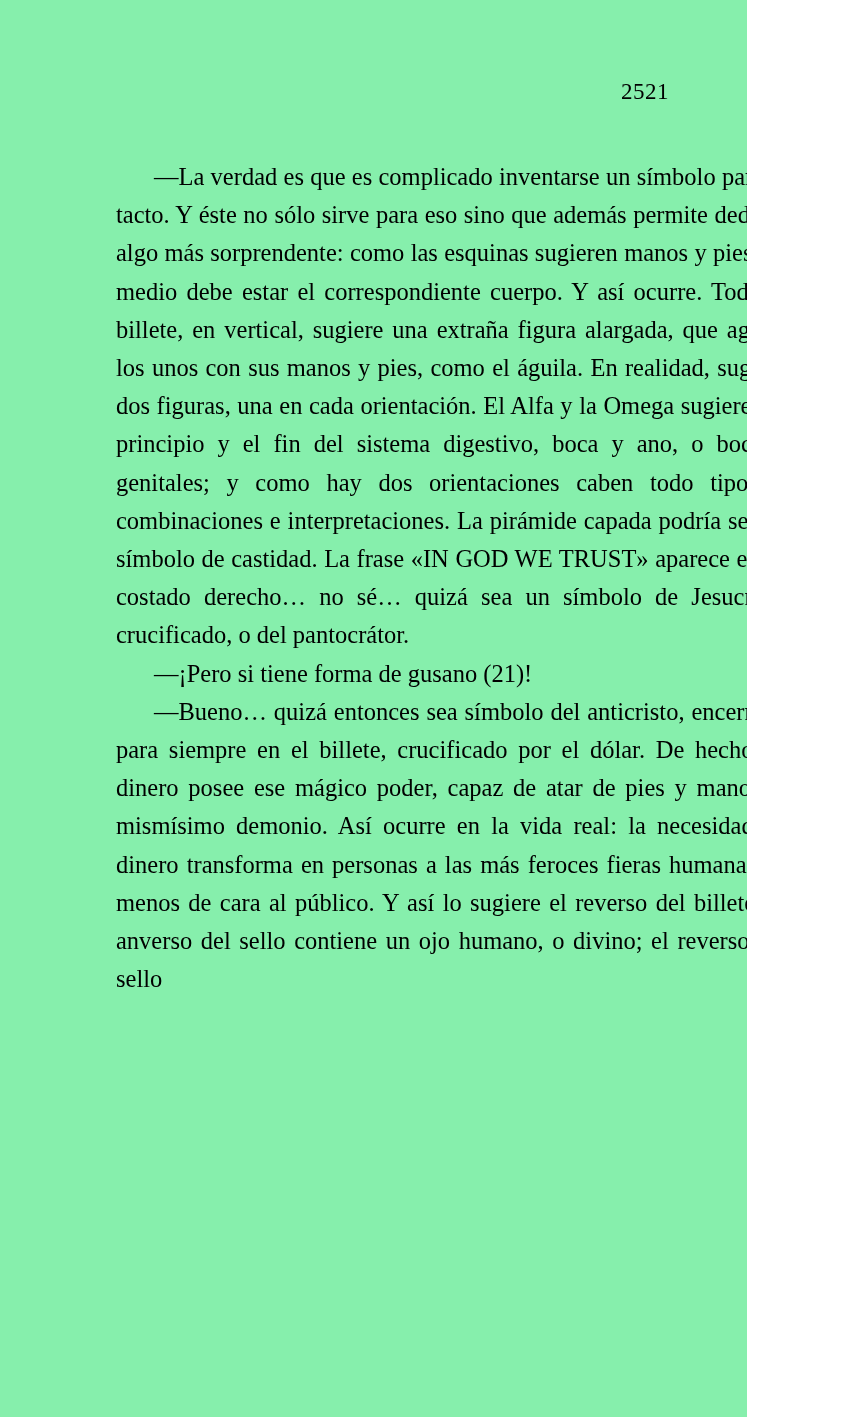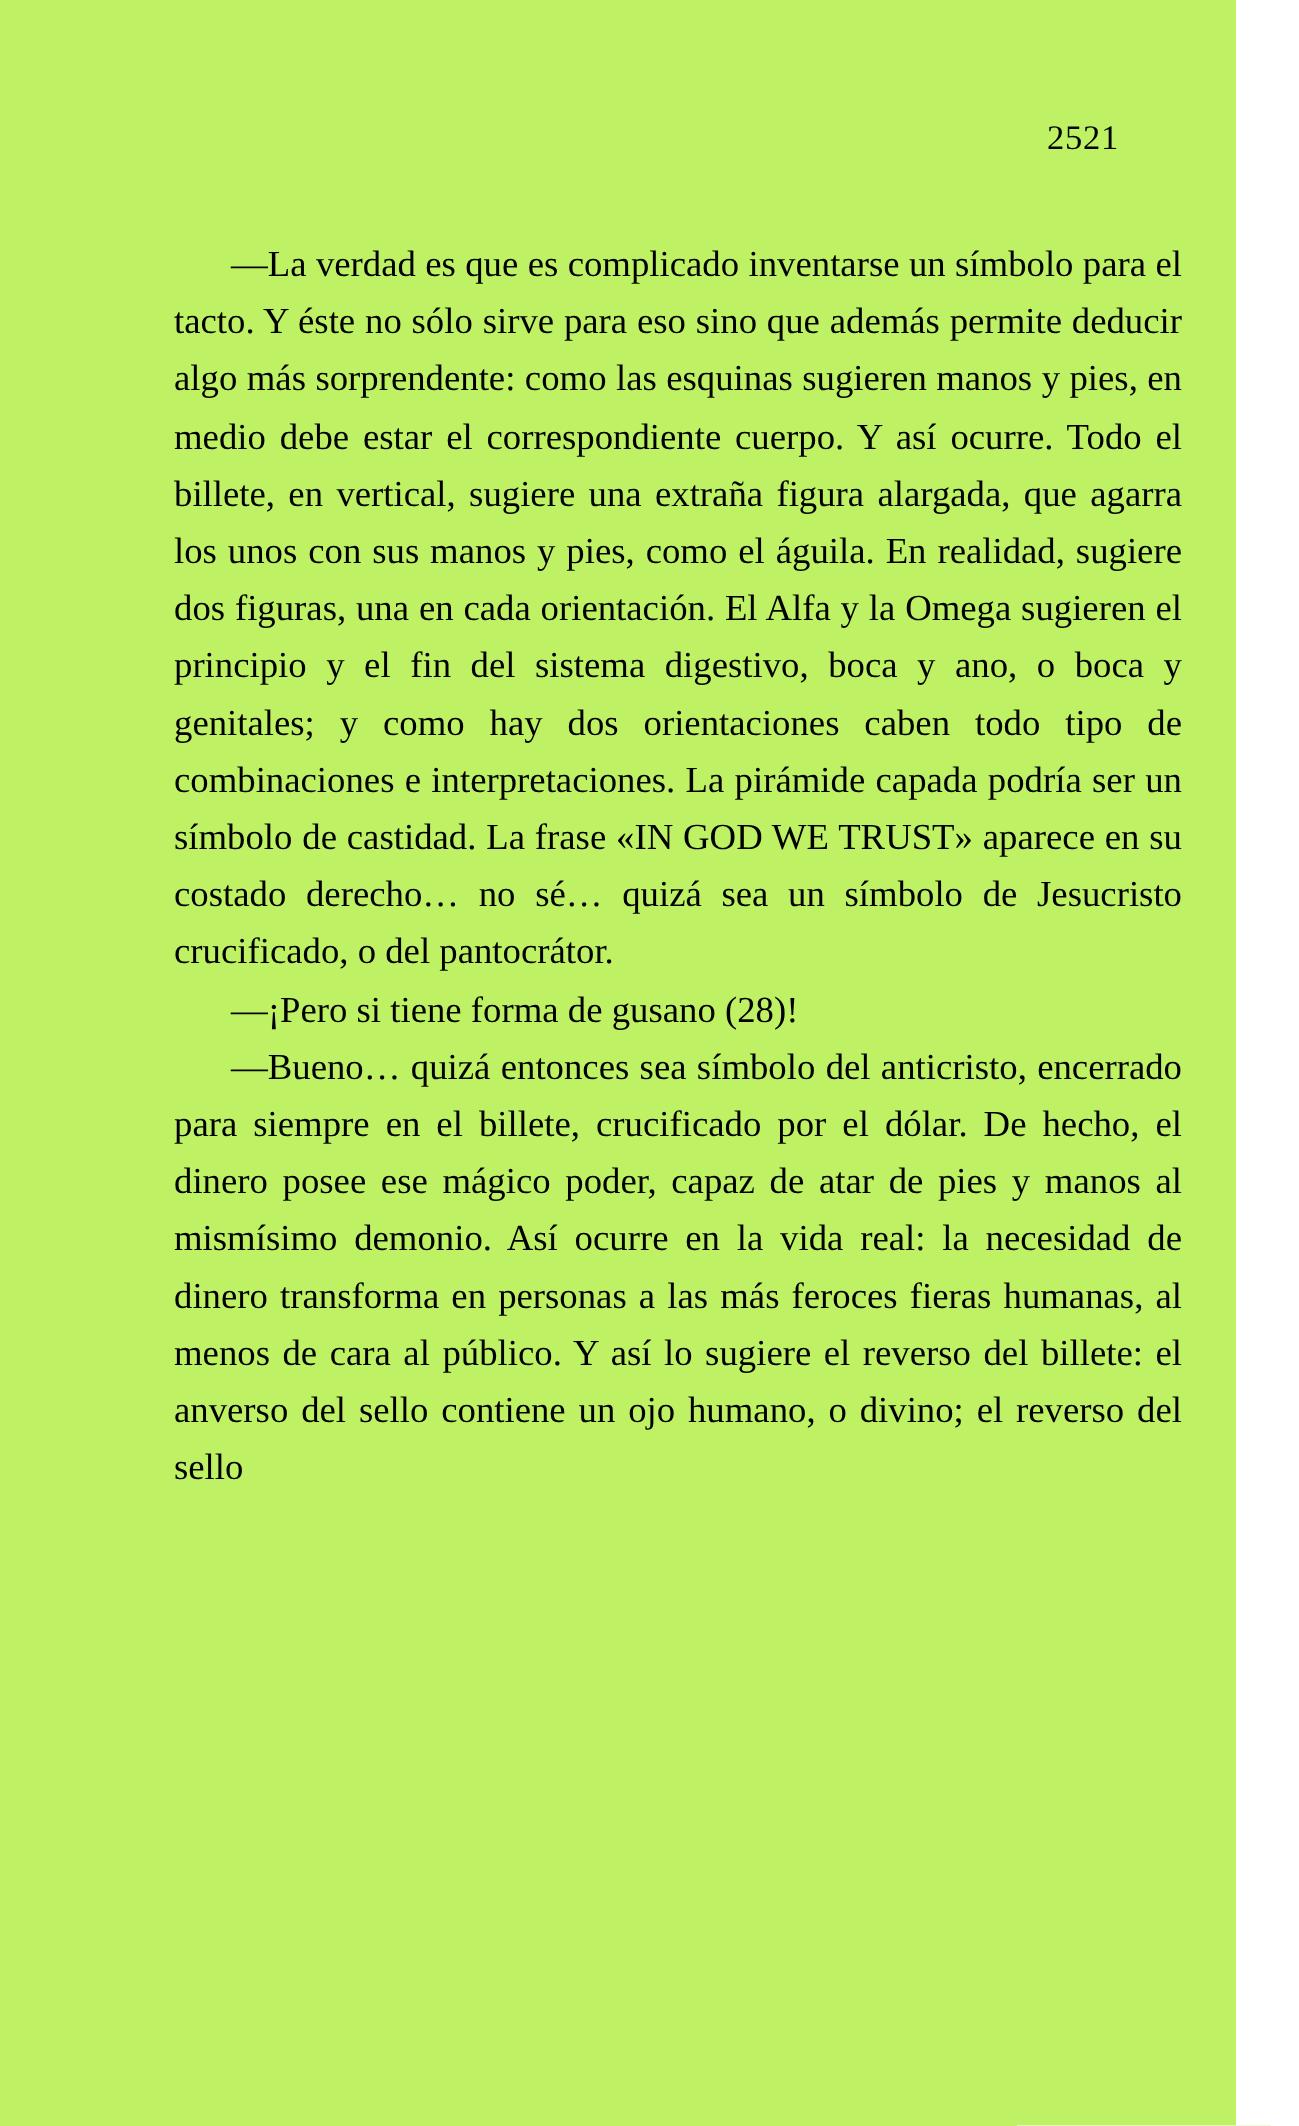--- a/index.html
+++ b/index.html
@@ -2,23 +2,23 @@
 <html lang="es"><head>
 <meta charset="utf-8">
 <style>
   html, body {
     margin: 0;
     padding: 0;
     background: #ffffff;
   }
   .page {
     position: relative;
-    width: 824px;
+    width: 747px;
     height: 1417px;
-    background: #bef264;
+    background: #86efac;
     box-sizing: border-box;
     overflow: hidden;
     font-family: "Liberation Serif", "DejaVu Serif", serif;
     color: #000000;
   }
   .page-number {
     position: absolute;
     top: 78px;
     right: 78px;
     font-size: 23px;
@@ -55,17 +55,17 @@
 </style>
 </head>
 <body>
 
 <div class="page">
 
   <div class="page-number">2521</div>
 
   <div class="body-text">
     <p>—La verdad es que es complicado inventarse un símbolo para el tacto. Y éste no sólo sirve para eso sino que además permite deducir algo más sorprendente: como las esquinas sugieren manos y pies, en medio debe estar el correspondiente cuerpo. Y así ocurre. Todo el billete, en vertical, sugiere una extraña figura alargada, que agarra los unos con sus manos y pies, como el águila. En realidad, sugiere dos figuras, una en cada orientación. El Alfa y la Omega sugieren el principio y el fin del sistema digestivo, boca y ano, o boca y genitales; y como hay dos orientaciones caben todo tipo de combinaciones e interpretaciones. La pirámide capada podría ser un símbolo de castidad. La frase «IN GOD WE TRUST» aparece en su costado derecho… no sé… quizá sea un símbolo de Jesucristo crucificado, o del pantocrátor.</p>
-    <p>—¡Pero si tiene forma de gusano (28)!</p>
+    <p>—¡Pero si tiene forma de gusano (21)!</p>
     <p class="cut">—Bueno… quizá entonces sea símbolo del anticristo, encerrado para siempre en el billete, crucificado por el dólar. De hecho, el dinero posee ese mágico poder, capaz de atar de pies y manos al mismísimo demonio. Así ocurre en la vida real: la necesidad de dinero transforma en personas a las más feroces fieras humanas, al menos de cara al público. Y así lo sugiere el reverso del billete: el anverso del sello contiene un ojo humano, o divino; el reverso del sello</p>
   </div>
 
 </div>
 
 </body></html>

